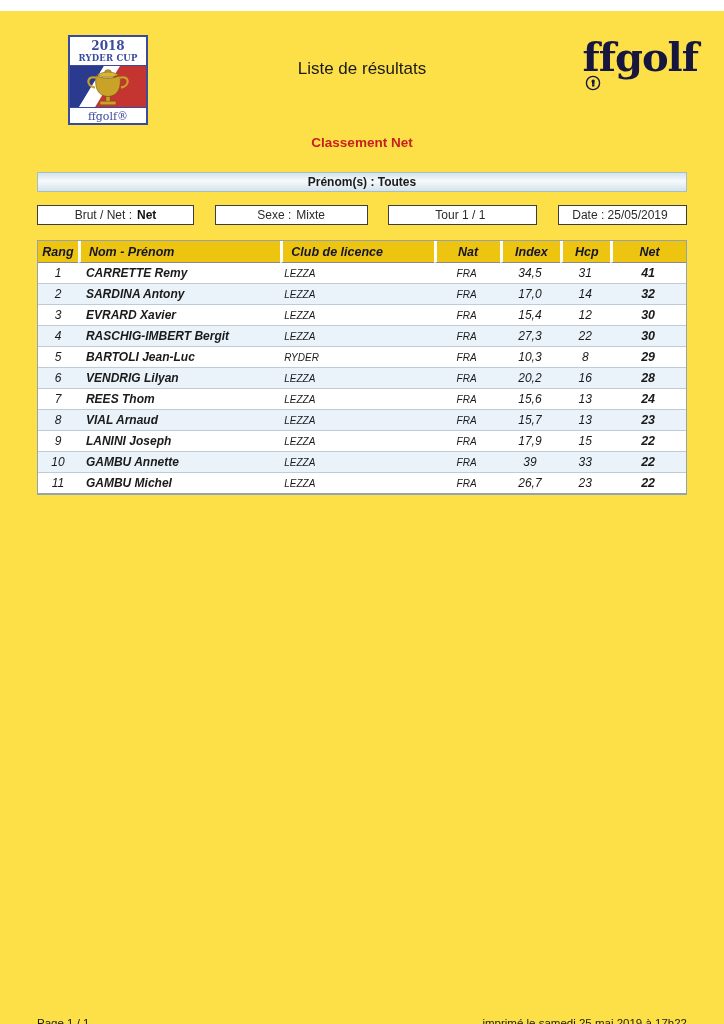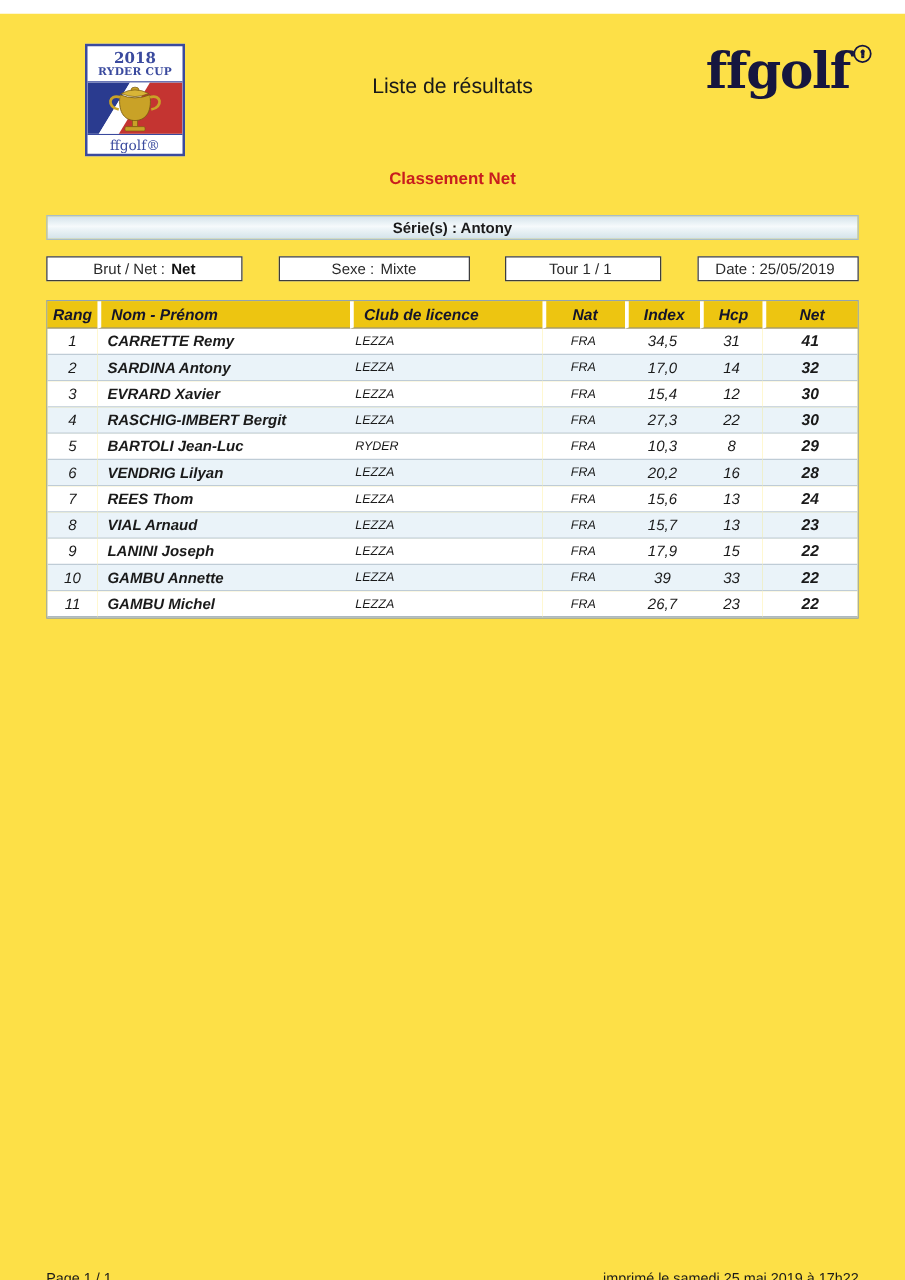--- a/index.html
+++ b/index.html
@@ -21,21 +21,21 @@
   .rc-year  { font-family:"DejaVu Serif", serif; font-weight:bold; font-size:12px; color:var(--navy,#3a4a9e); margin-top:3px; line-height:1.05; }
   .rc-event { font-family:"DejaVu Serif", serif; font-weight:bold; font-size:8.5px; color:var(--navy,#3a4a9e); letter-spacing:.2px; line-height:1.2; }
   .rc-flag  { width:100%; height:44px; margin-top:2px; border-top:1px solid var(--navy,#3a4a9e); border-bottom:1px solid var(--navy,#3a4a9e); display:block; }
   .rc-brand { font-family:"DejaVu Serif", serif; font-size:11px; color:var(--navy,#3a4a9e); margin-top:2px; }
 
   .doc-title {
     position:absolute; left:0; right:0; top:48px; text-align:center;
     font-size:17px; font-weight:normal; color:#1a1a1a;
   }
 
-  .ffgolf-logo { position:absolute; top:26px; right:26px; display:flex; align-items:flex-start; }
+  .ffgolf-logo { position:absolute; top:26px; right:26px; display:flex; align-items:flex-start;flex-direction:column; }
   .ffgolf-text {
     font-family:"DejaVu Serif", serif; font-weight:bold; font-size:40px;
     color:var(--brand-navy,#16163f); letter-spacing:-1px; line-height:1;
   }
   .ffgolf-mark { margin-left:2px; margin-top:-2px; }
 
   
   .champ { text-align:center; margin-top:6px; }
   .champ-title { font-size:19px; font-weight:bold; color:#111; letter-spacing:.2px; }
   .champ-sub   { font-size:13.5px; font-weight:bold; color:var(--accent-red,#c81e1e); margin-top:5px; }
@@ -49,21 +49,21 @@
   }
 
   
   .filters { width:650px; margin:13px auto 0; display:flex; justify-content:space-between; }
   .filter-box {
     height:20px; line-height:18px; border:1px solid #3d3d3d; background:#fff;
     text-align:center; font-size:12px; color:#2a2a2a;
   }
   .filter-box .filter-value { margin-left:5px; }
   .filter-box .filter-value.bold { font-weight:bold; color:#111; }
-  .fb-0 { width:157px; } .fb-1 { width:153px; } .fb-2 { width:125px; } .fb-3 { width:129px; }
+  .fb-0 { width:157px; } .fb-1 { width:153px; } .fb-2 { width:149px; } .fb-3 { width:129px; }
 
   
   .results-wrap { width:650px; margin:15px auto 0; }
   table.results { width:650px; border-collapse:separate; border-spacing:0; border:1px solid #93a3af;font-style:italic; }
   col.c-rank { width:40px; } col.c-name { width:203px; } col.c-club { width:154px; }
   col.c-nat  { width:66px; } col.c-index{ width:61px;  } col.c-hcp  { width:50px;  }
   col.c-net  { width:76px; }
   th {
     background:var(--header-yellow,#edc511); color:#14142a; font-size:12.5px; font-weight:bold;
     height:22px; text-align:center; border-bottom:1px solid #8a8a8a;
@@ -121,21 +121,21 @@
         <path d="M8,4.5 C9.8,4.5 10.3,6 9.5,7.2 L9.5,9.5 L7,9.5 L7,7.5 C6,7 6.3,4.8 8,4.5 Z" fill="#16163f"></path>
         <rect x="7" y="9.5" width="2.4" height="2" fill="#16163f"></rect>
       </svg>
     </div>
   </div>
 
   <div class="champ">
     <div class="champ-sub">Classement Net</div>
   </div>
 
-  <div class="series-band">Série(s) : Antony</div>
+  <div class="series-band">Prénom(s) : Toutes</div>
 
   <div class="filters">
     <div class="filter-box fb-0">
       <span class="filter-label">Brut / Net :</span><span class="filter-value bold">Net</span>
     </div>
     <div class="filter-box fb-1">
       <span class="filter-label">Sexe :</span><span class="filter-value">Mixte</span>
     </div>
     <div class="filter-box fb-2">
       <span class="filter-label">Tour 1 / 1</span><span class="filter-value"></span>

